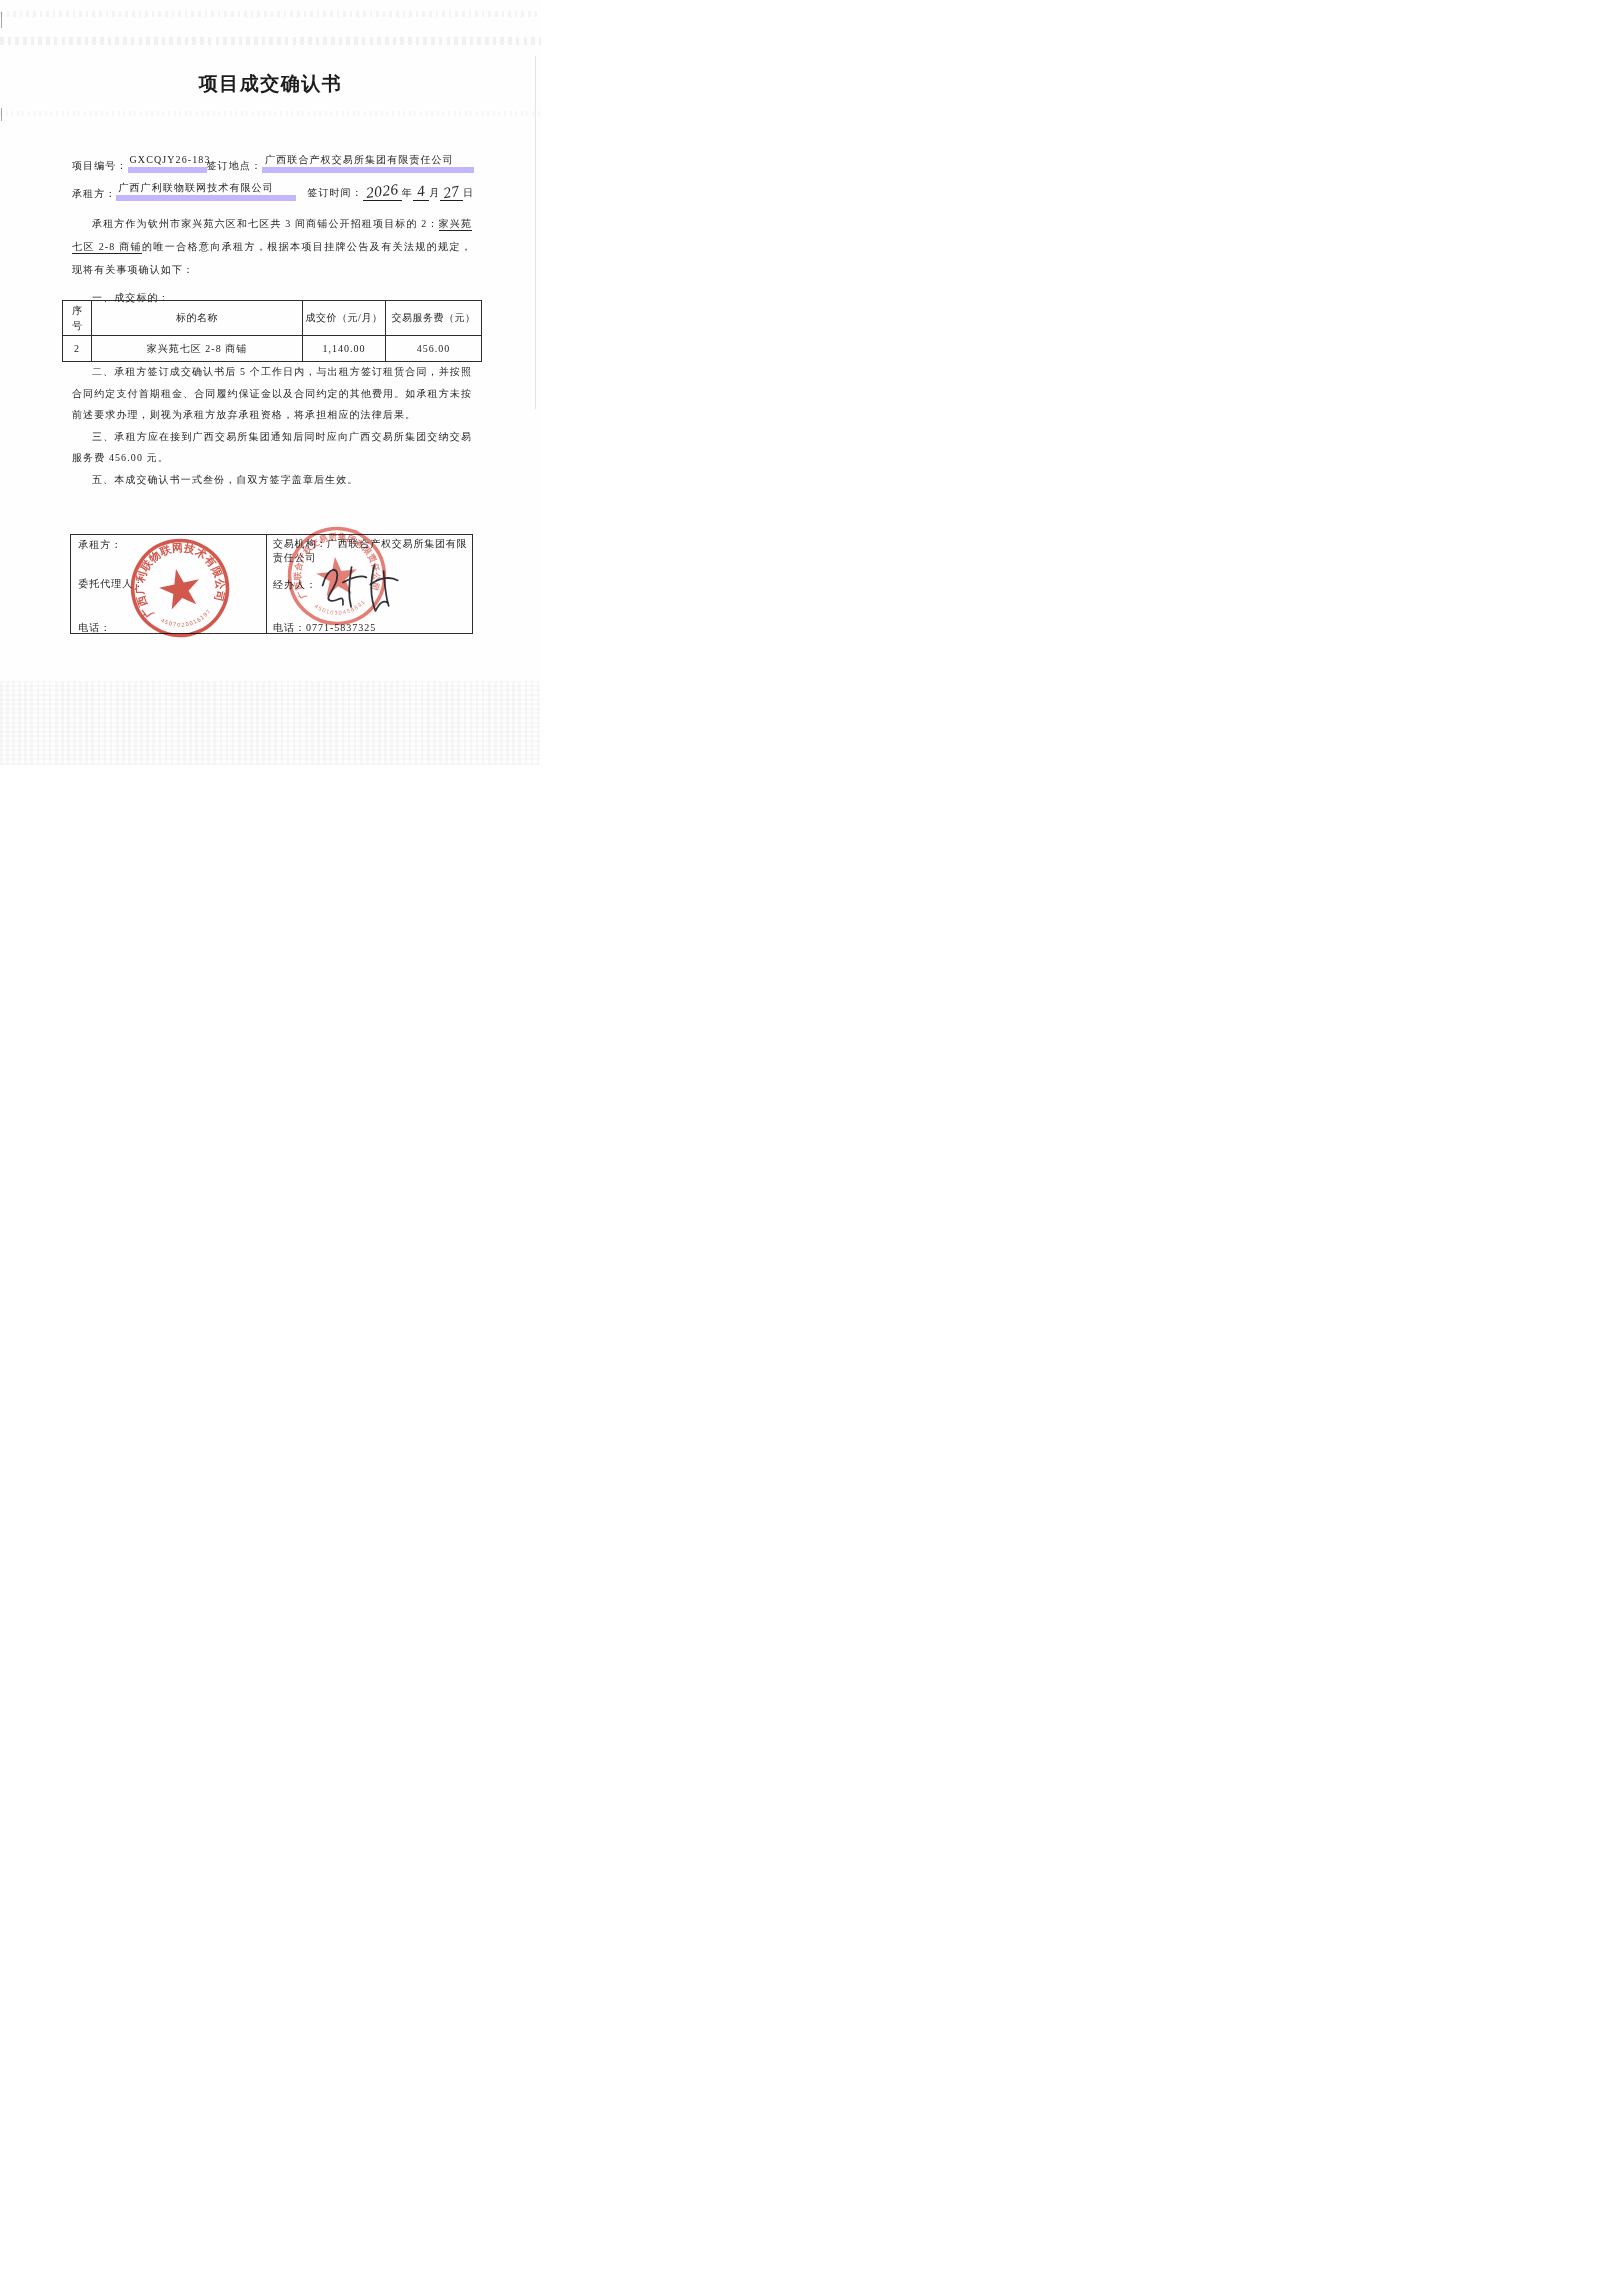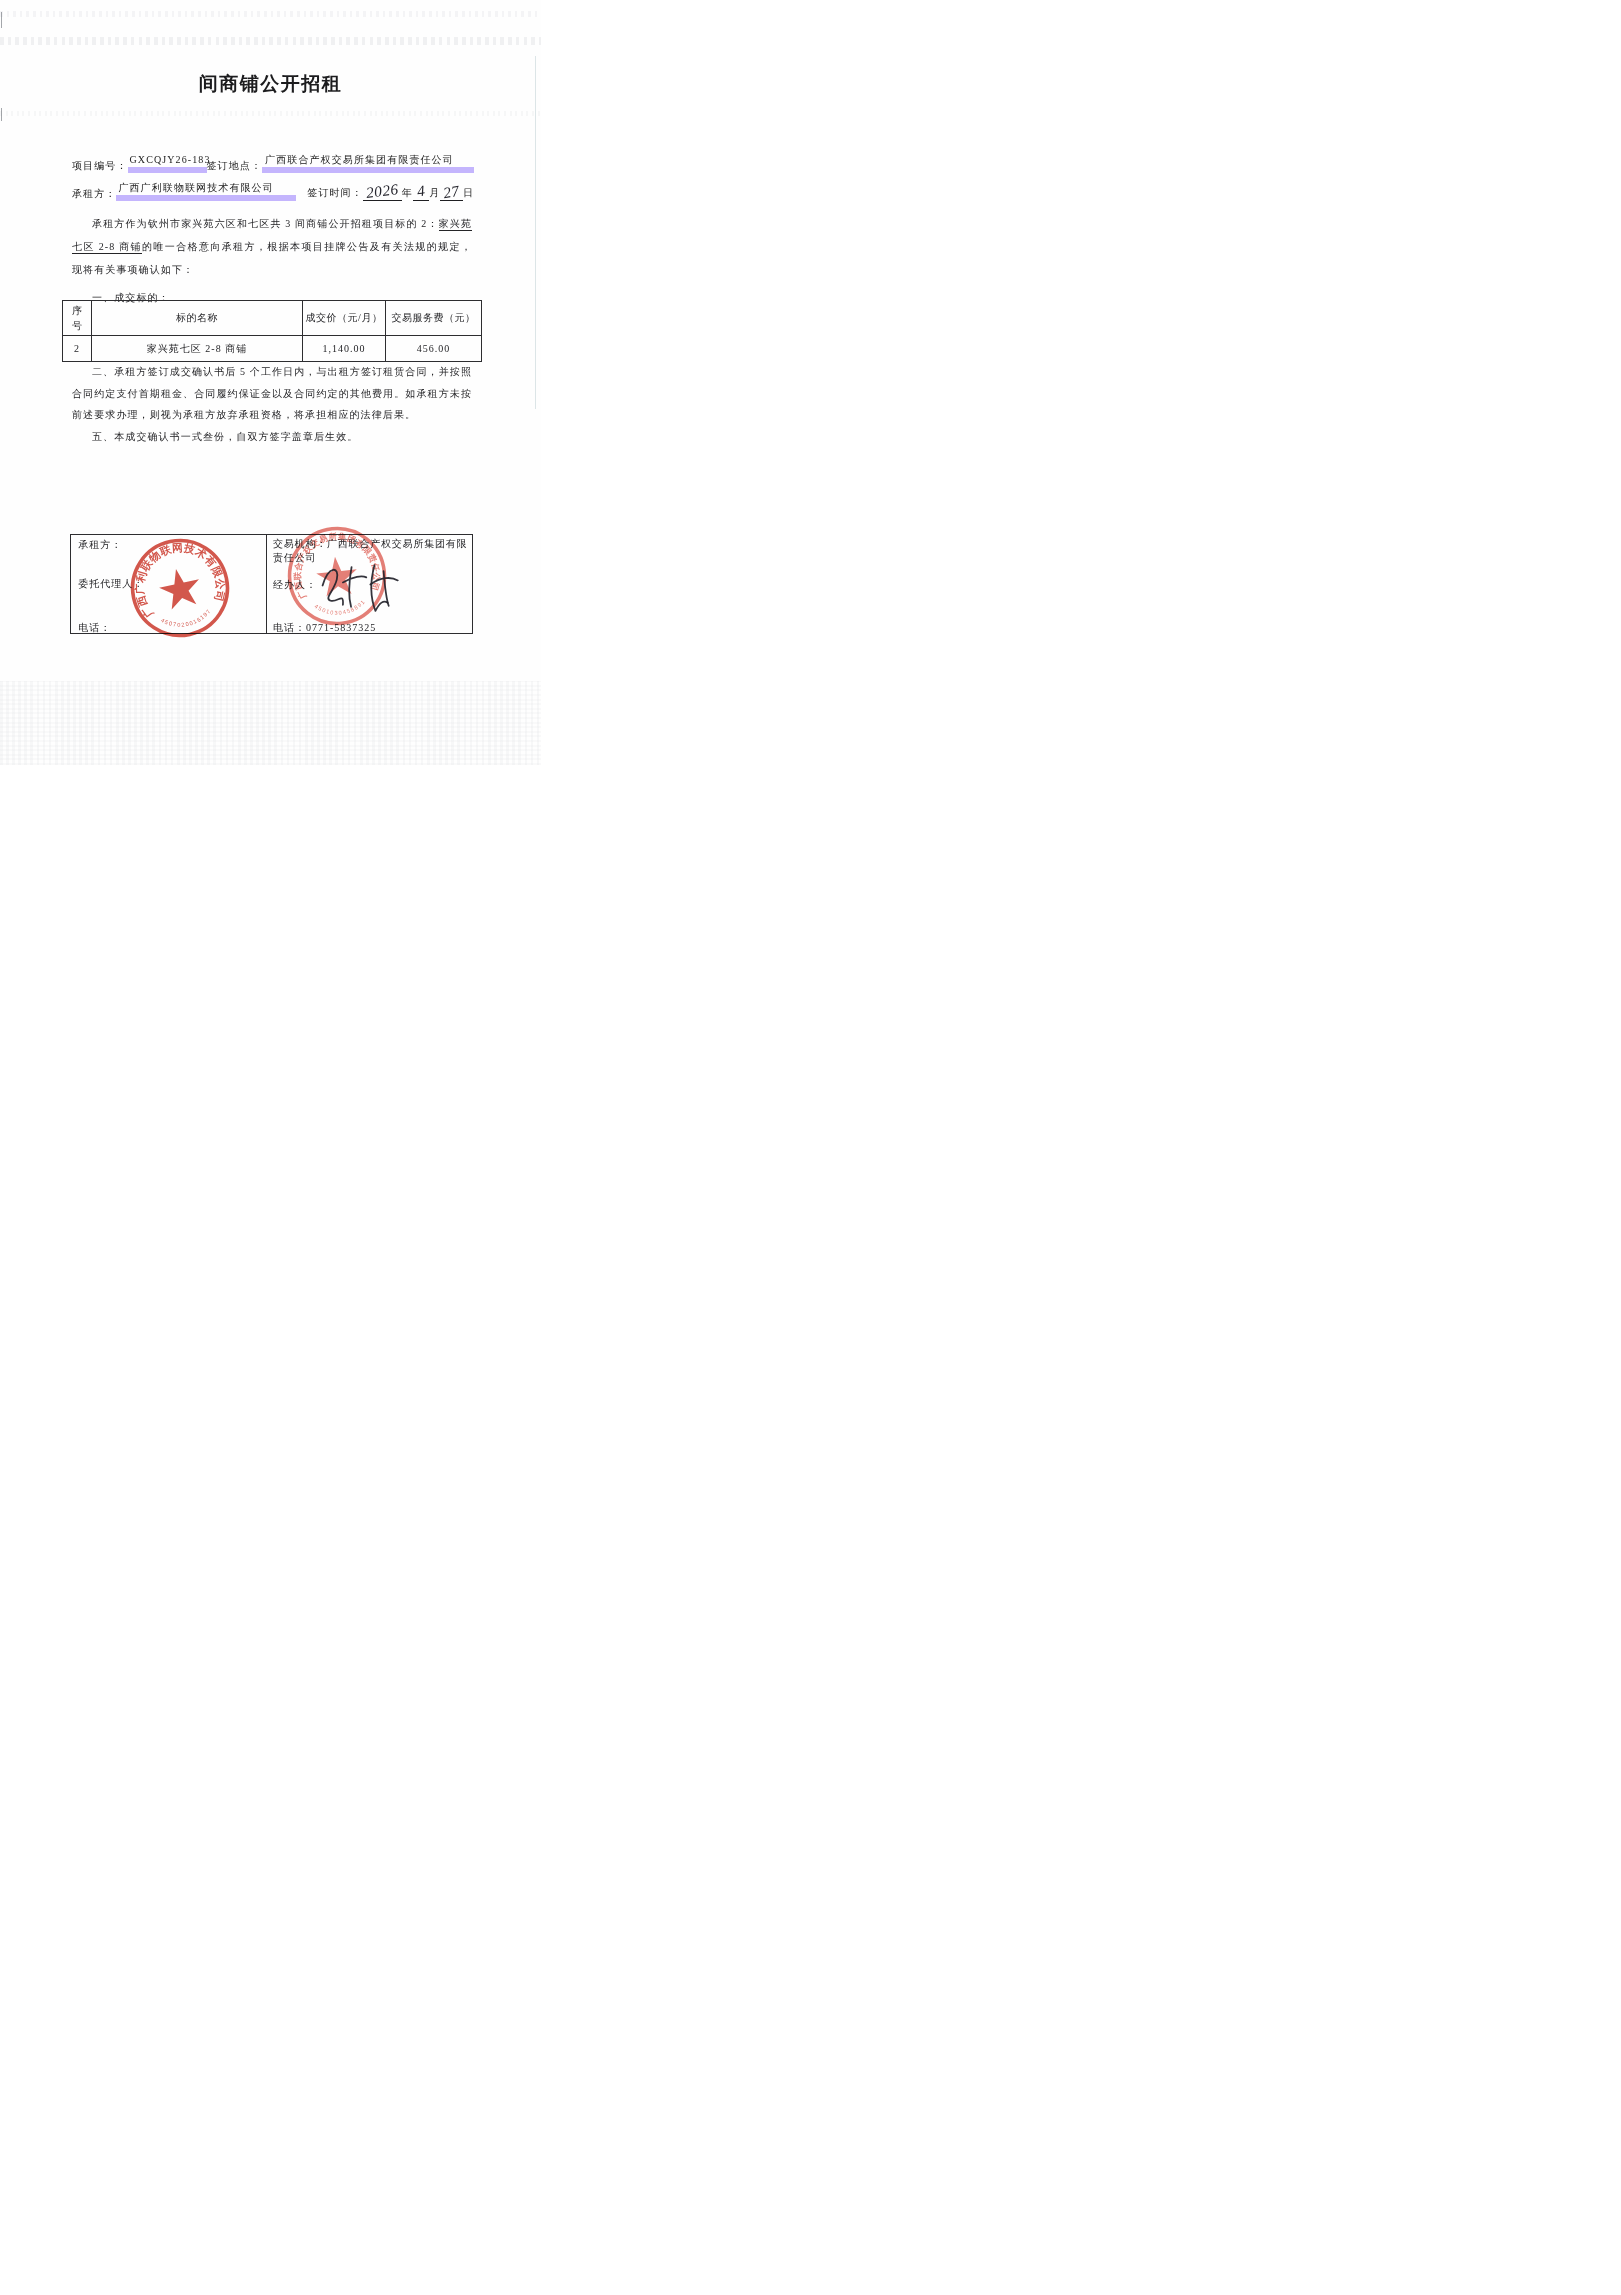--- a/index.html
+++ b/index.html
@@ -93,21 +93,21 @@
 
   <div class="noise noise-a"></div>
   <div class="noise noise-b"></div>
   <div class="noise noise-c"></div>
   <div class="noise noise-bottom"></div>
   <div class="edge-tick tick1"></div>
   <div class="edge-tick tick2"></div>
   <div class="edge-line-right"></div>
 
   <div class="title">
-    <div>间商铺公开招租</div>
+    <div>项目成交确认书</div>
   </div>
 
   <div class="info-line info1">
     <span>项目编号：</span>
       <span class="blank v-projno">GXCQJY26-183</span>
       <span>签订地点：</span>
       <span class="blank v-place">广西联合产权交易所集团有限责任公司</span>
   </div>
 
   <div class="info-line info2">
@@ -146,20 +146,21 @@
       <td>2</td>
       <td>家兴苑七区 2-8 商铺</td>
       <td>1,140.00</td>
       <td>456.00</td>
     </tr>
   </tbody>
     </table>
 
   <div class="para clauses">
     <p>二、承租方签订成交确认书后 5 个工作日内，与出租方签订租赁合同，并按照合同约定支付首期租金、合同履约保证金以及合同约定的其他费用。如承租方未按前述要求办理，则视为承租方放弃承租资格，将承担相应的法律后果。</p>
+    <p>三、承租方应在接到广西交易所集团通知后同时应向广西交易所集团交纳交易服务费 456.00 元。</p>
     <p>五、本成交确认书一式叁份，自双方签字盖章后生效。</p>
   </div>
 
   <div class="sig-table">
     <div class="sig-divider"></div>
     <div class="sig-label l-lessee">承租方：</div>
     <div class="sig-label l-agent">委托代理人：</div>
     <div class="sig-label l-phone-l">电话：</div>
     <div class="sig-label r-agency"><span>交易机构：</span><span>广西联合产权交易所集团有限责任公司</span></div>
     <div class="sig-label l-handler">经办人：</div>

